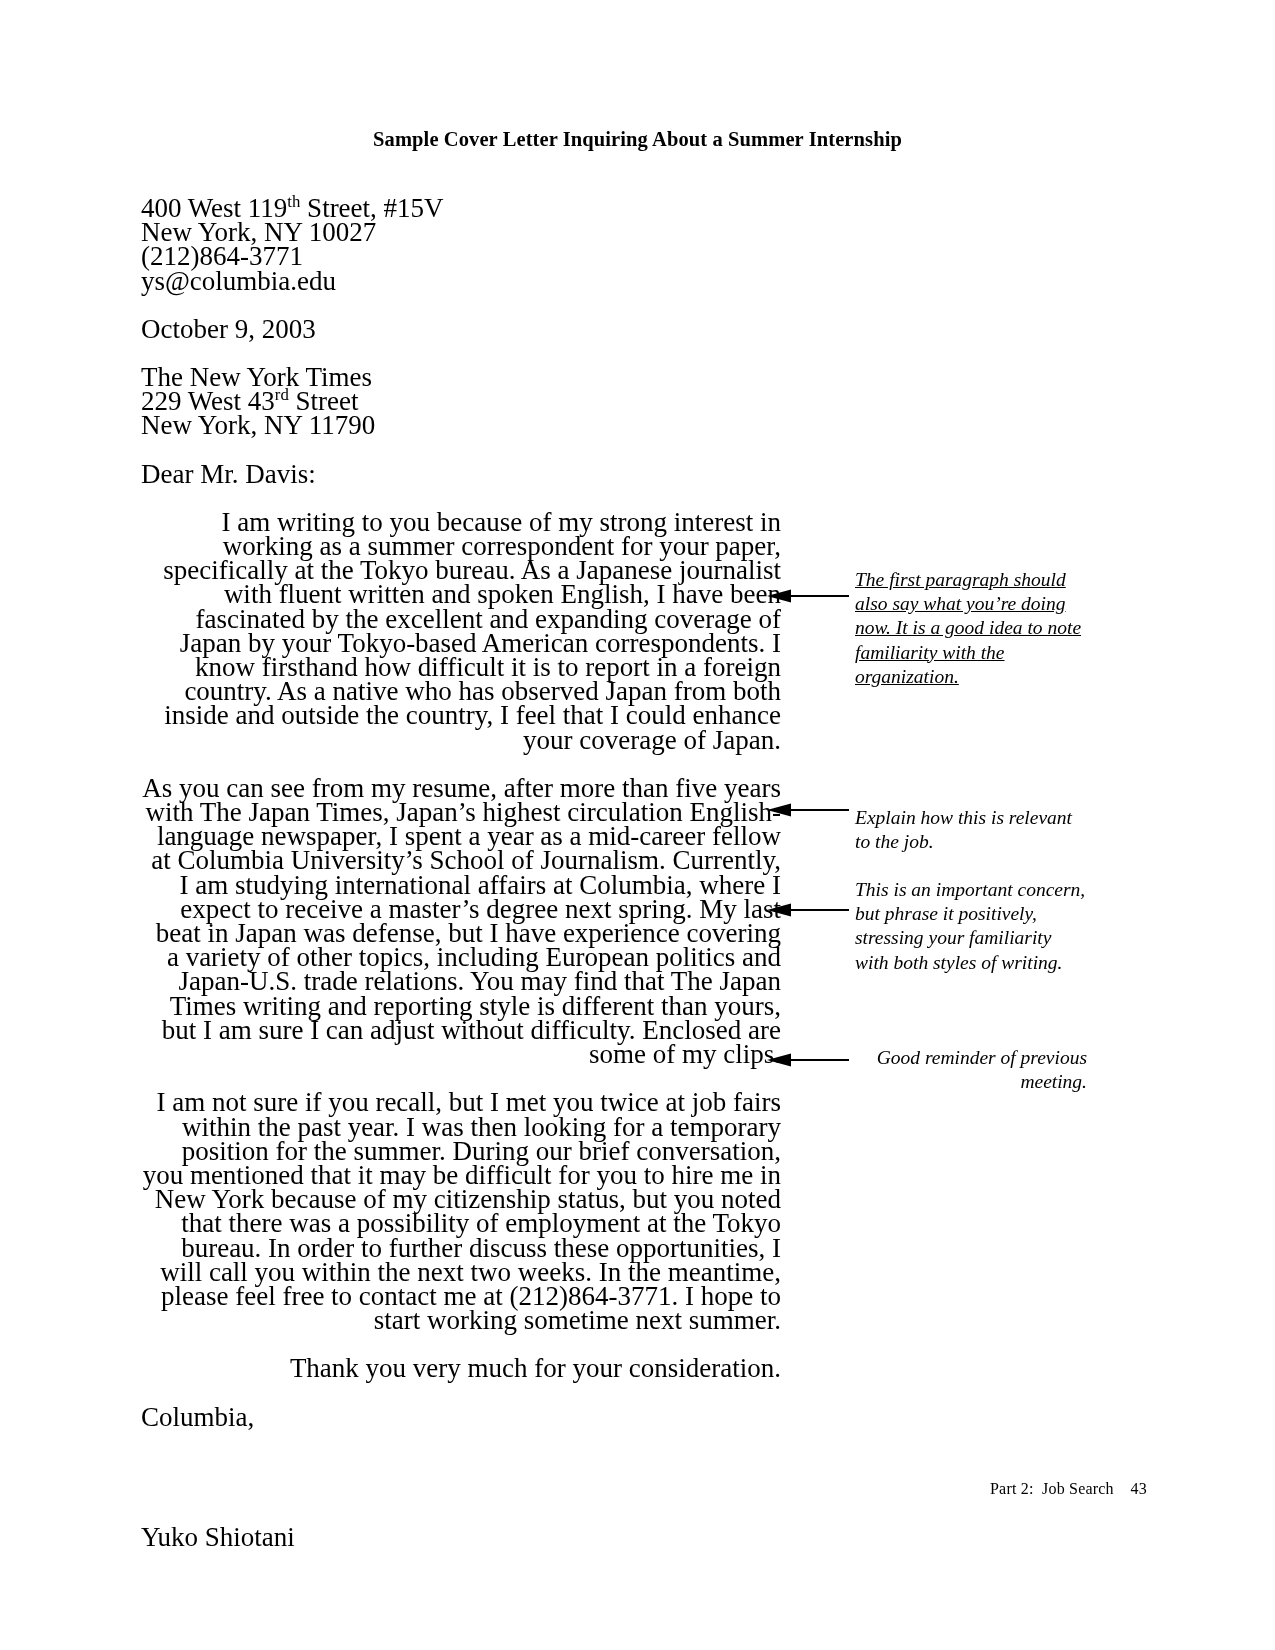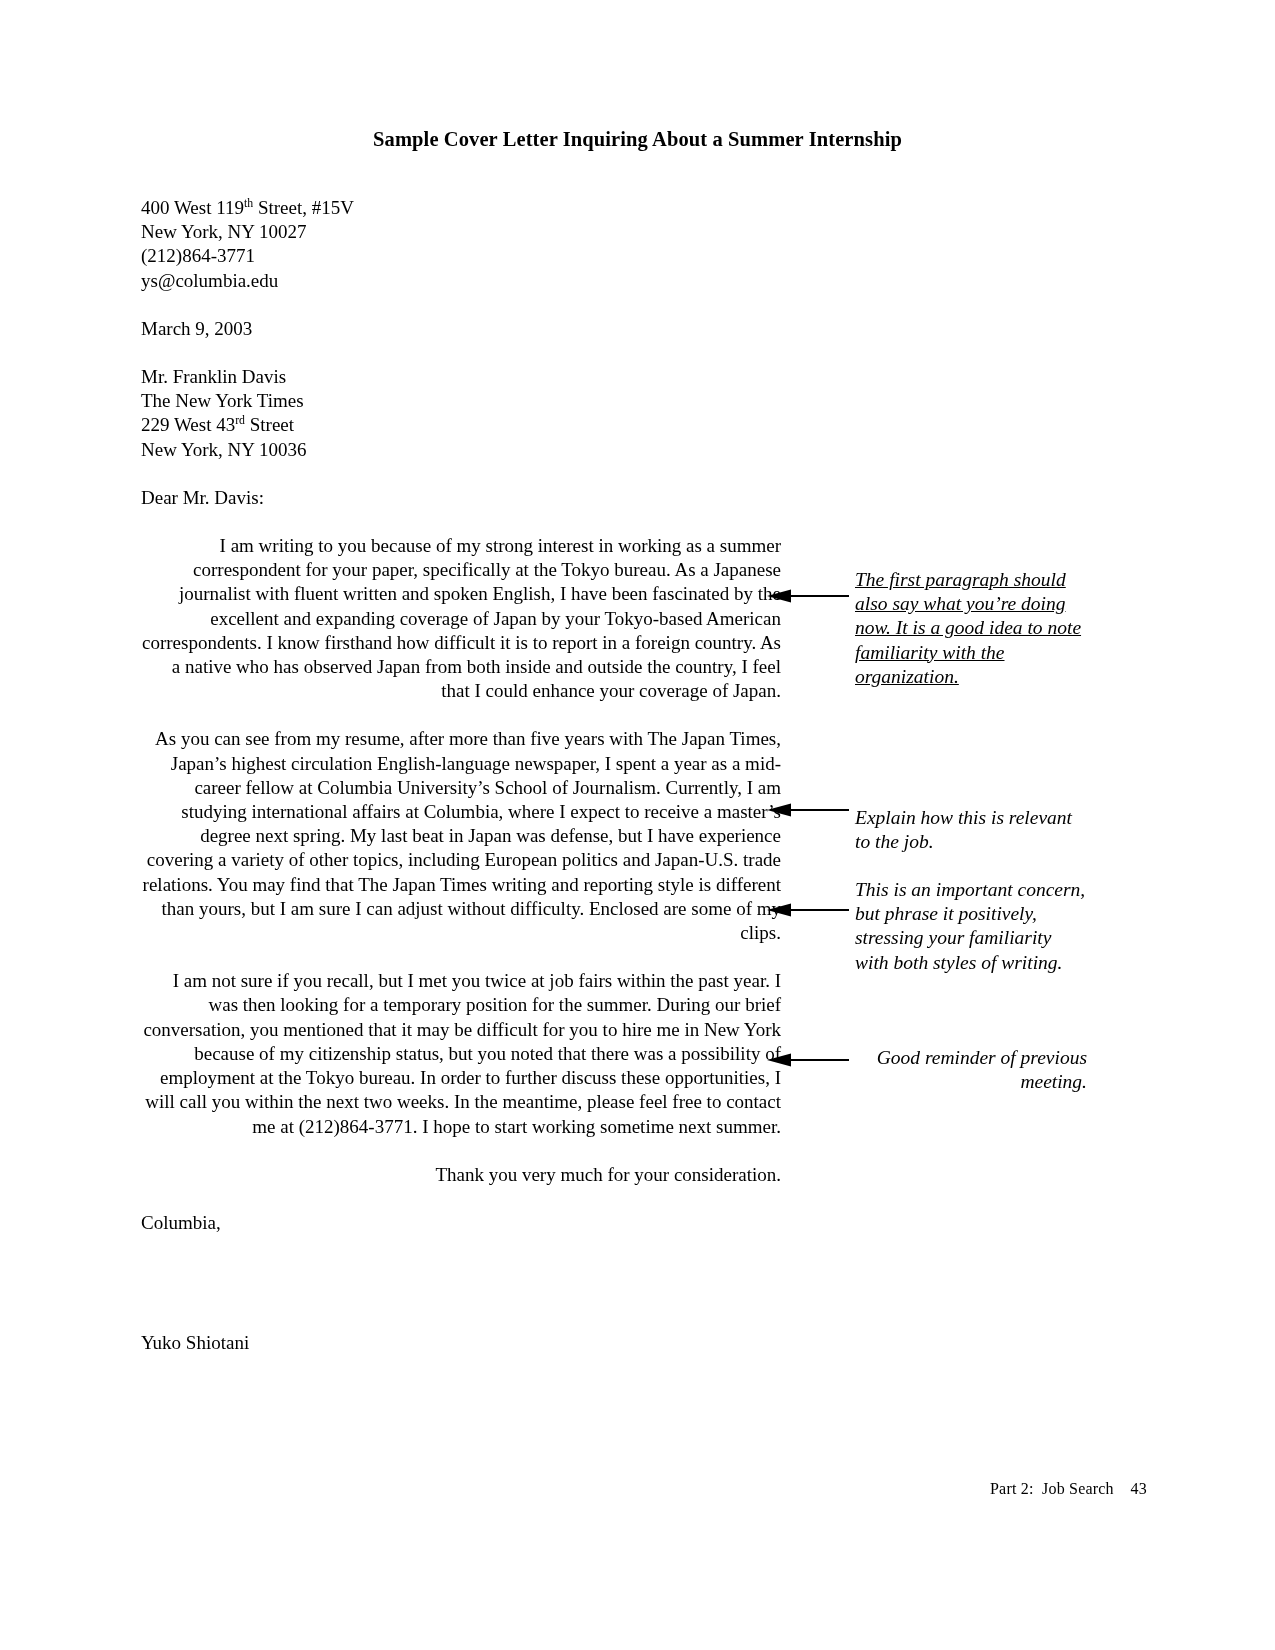--- a/index.html
+++ b/index.html
@@ -30,21 +30,21 @@
     font-weight: bold;
     letter-spacing: 0.1px;
   }
 
   
   .letter {
     position: absolute;
     left: 141px;
     top: 196px;
     width: 640px;
-    font-size: 19px;
+    font-size: 27px;
     line-height: 24.2px;
   }
   .block { margin: 0 0 0 0; }
   .gap-sm { height: 24px; }
   .gap-md { height: 24px; }
   .line { white-space: pre-wrap; }
   .para {
     text-align: right;
     margin: 0;
   }
@@ -101,29 +101,28 @@
 
     <div class="block">
       <div class="line"><span>400 West 119</span><sup>th</sup><span> Street, #15V</span></div>
       <div class="line">New York, NY 10027</div>
       <div class="line">(212)864-3771</div>
       <div class="line">ys@columbia.edu</div>
     </div>
 
     <div class="gap-sm"></div>
 
-    <div class="line">March 9, 2003</div>
+    <div class="line">October 9, 2003</div>
 
     <div class="gap-sm"></div>
 
     <div class="block">
-      <div class="line">Mr. Franklin Davis</div>
       <div class="line ital">The New York Times</div>
       <div class="line"><span>229 West 43</span><sup>rd</sup><span> Street</span></div>
-      <div class="line">New York, NY 10036</div>
+      <div class="line">New York, NY 11790</div>
     </div>
 
     <div class="gap-sm"></div>
 
     <div class="line">Dear Mr. Davis:</div>
 
     <div class="gap-md"></div>
 
     <p class="para">I am writing to you because of my strong interest in working as a summer correspondent for your paper, specifically at the Tokyo bureau.  As a Japanese journalist with fluent written and spoken English, I have been fascinated by the excellent and expanding coverage of Japan by your Tokyo-based American correspondents.  I know firsthand how difficult it is to report in a foreign country.  As a native who has observed Japan from both inside and outside the country, I feel that I could enhance your coverage of Japan.</p>
 

